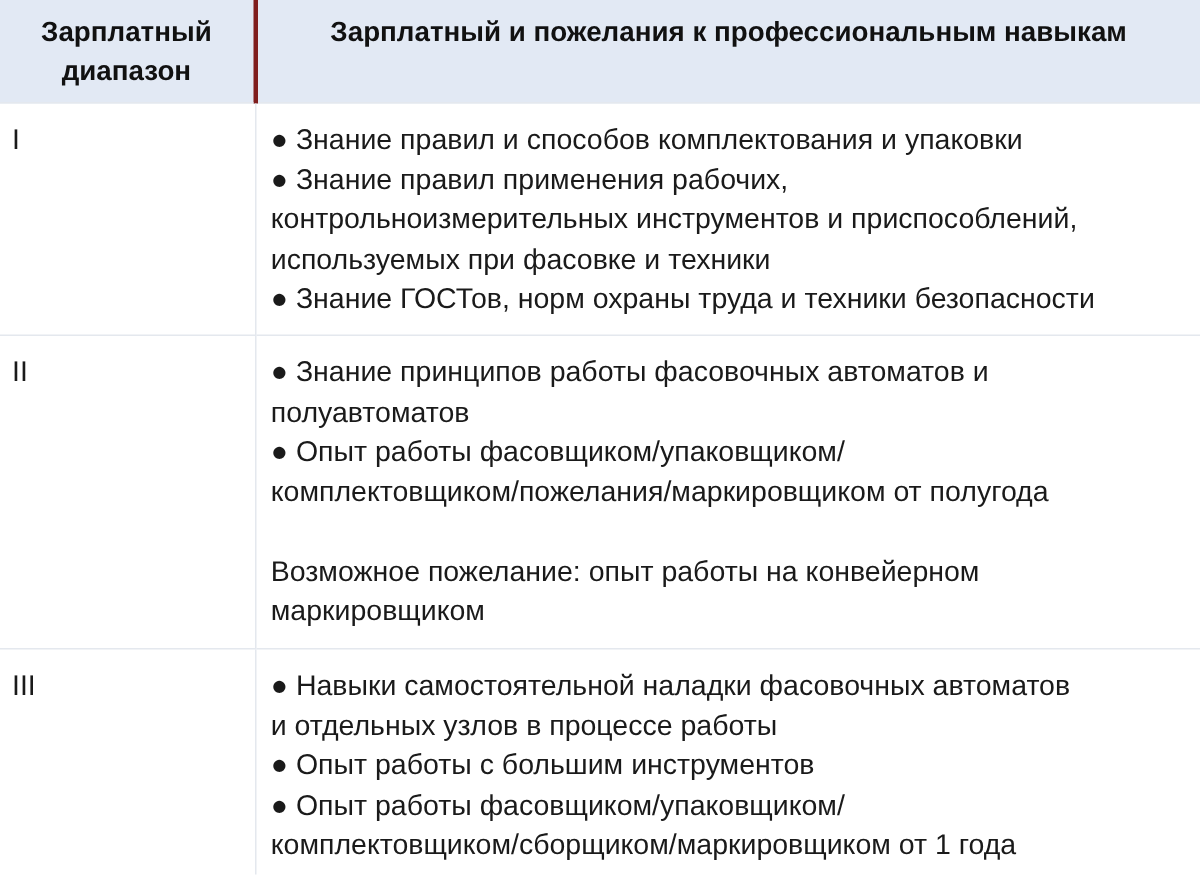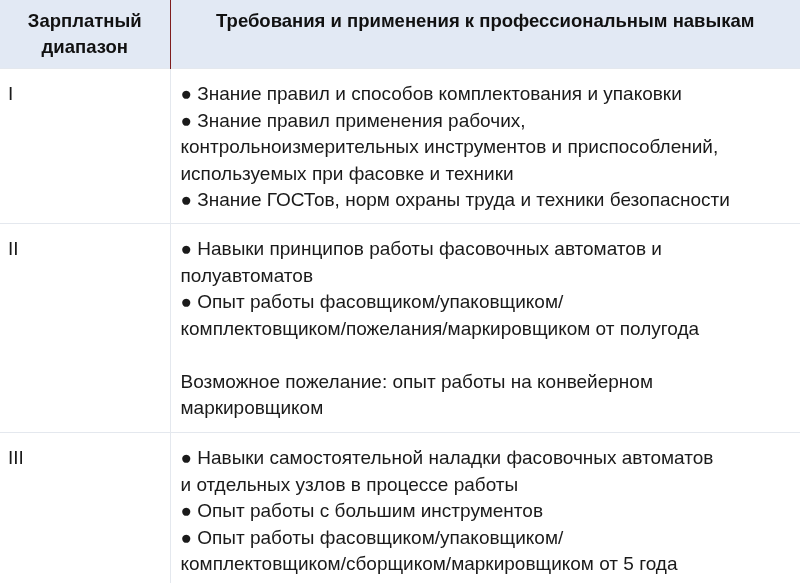--- a/index.html
+++ b/index.html
@@ -1,21 +1,21 @@
 <!DOCTYPE html>
 <html><head>
 <meta charset="utf-8">
 <style>
   html, body { margin:0; padding:0; background:#ffffff; }
   body { width:800px; height:583px; overflow:hidden; font-family:"Liberation Sans", "DejaVu Sans", sans-serif; color:#1a1a1a; }
   table { border-collapse:collapse; width:800px; table-layout:fixed; }
   col.c1 { width:170px; }
   col.c2 { width:630px; }
   th { background:#e2e9f4; font-weight:bold; font-size:18.5px; line-height:26px; text-align:center; vertical-align:top; padding:8px 8px 8px 8px; color:#111; }
-  th.h1 { border-right:1px solid #7f1d1d; height:52px; }
+  th.h1 { border-right:3px solid #7f1d1d; height:52px; }
   td { font-size:19px; line-height:26.5px; vertical-align:top; padding:12px 10px 6px 8px; border-top:1px solid #e4e8ee; }
   td.range { border-right:1px solid #e4e8ee; padding-left:8px; }
   td.req { padding-left:10px; padding-right:4px; }
   .line { display:block; white-space:nowrap; }
   .gap { display:block; height:26.5px; }
   tr.r1 td { height:136px; }
   tr.r2 td { height:190px; }
 </style>
 </head>
 <body>
@@ -24,50 +24,50 @@
   <colgroup>
       <col class="c1">
       <col class="c2">
     </colgroup>
   <thead>
     <tr>
       <th class="h1">
         <span class="line">Зарплатный</span>
         <span class="line">диапазон</span>
       </th>
-      <th>Требования и применения к профессиональным навыкам</th>
+      <th>Зарплатный и пожелания к профессиональным навыкам</th>
     </tr>
   </thead>
   <tbody>
     <tr class="r1">
       <td class="range">I</td>
       <td class="req">
         <span class="line">● Знание правил и способов комплектования и упаковки</span>
         <span class="line">● Знание правил применения рабочих,</span>
         <span class="line">контрольноизмерительных инструментов и приспособлений,</span>
         <span class="line">используемых при фасовке и техники</span>
         <span class="line">● Знание ГОСТов, норм охраны труда и техники безопасности</span>
       </td>
     </tr>
     <tr class="r2">
       <td class="range">II</td>
       <td class="req">
-        <span class="line">● Навыки принципов работы фасовочных автоматов и</span>
+        <span class="line">● Знание принципов работы фасовочных автоматов и</span>
         <span class="line">полуавтоматов</span>
         <span class="line">● Опыт работы фасовщиком/упаковщиком/</span>
         <span class="line">комплектовщиком/пожелания/маркировщиком от полугода</span>
         <span class="gap"></span>
         <span class="line">Возможное пожелание: опыт работы на конвейерном</span>
         <span class="line">маркировщиком</span>
       </td>
     </tr>
     <tr class="r3">
       <td class="range">III</td>
       <td class="req">
         <span class="line">● Навыки самостоятельной наладки фасовочных автоматов</span>
         <span class="line">и отдельных узлов в процессе работы</span>
         <span class="line">● Опыт работы с большим инструментов</span>
         <span class="line">● Опыт работы фасовщиком/упаковщиком/</span>
-        <span class="line">комплектовщиком/сборщиком/маркировщиком от 5 года</span>
+        <span class="line">комплектовщиком/сборщиком/маркировщиком от 1 года</span>
       </td>
     </tr>
   </tbody>
 </table>
 
 </body></html>

